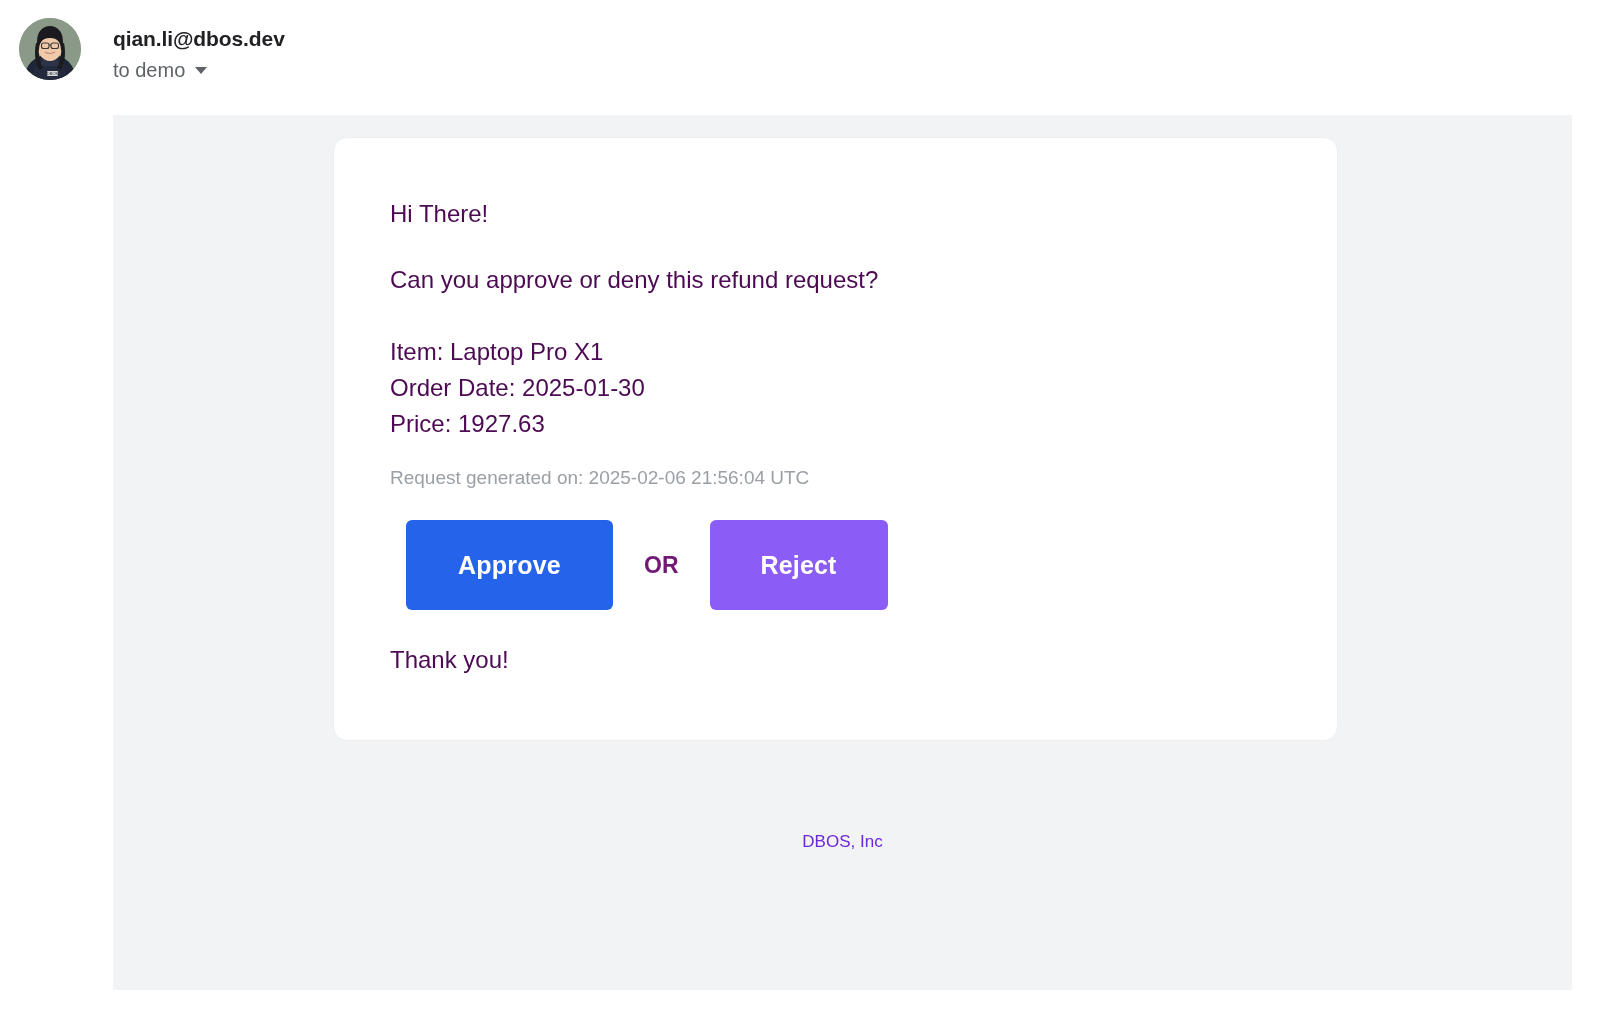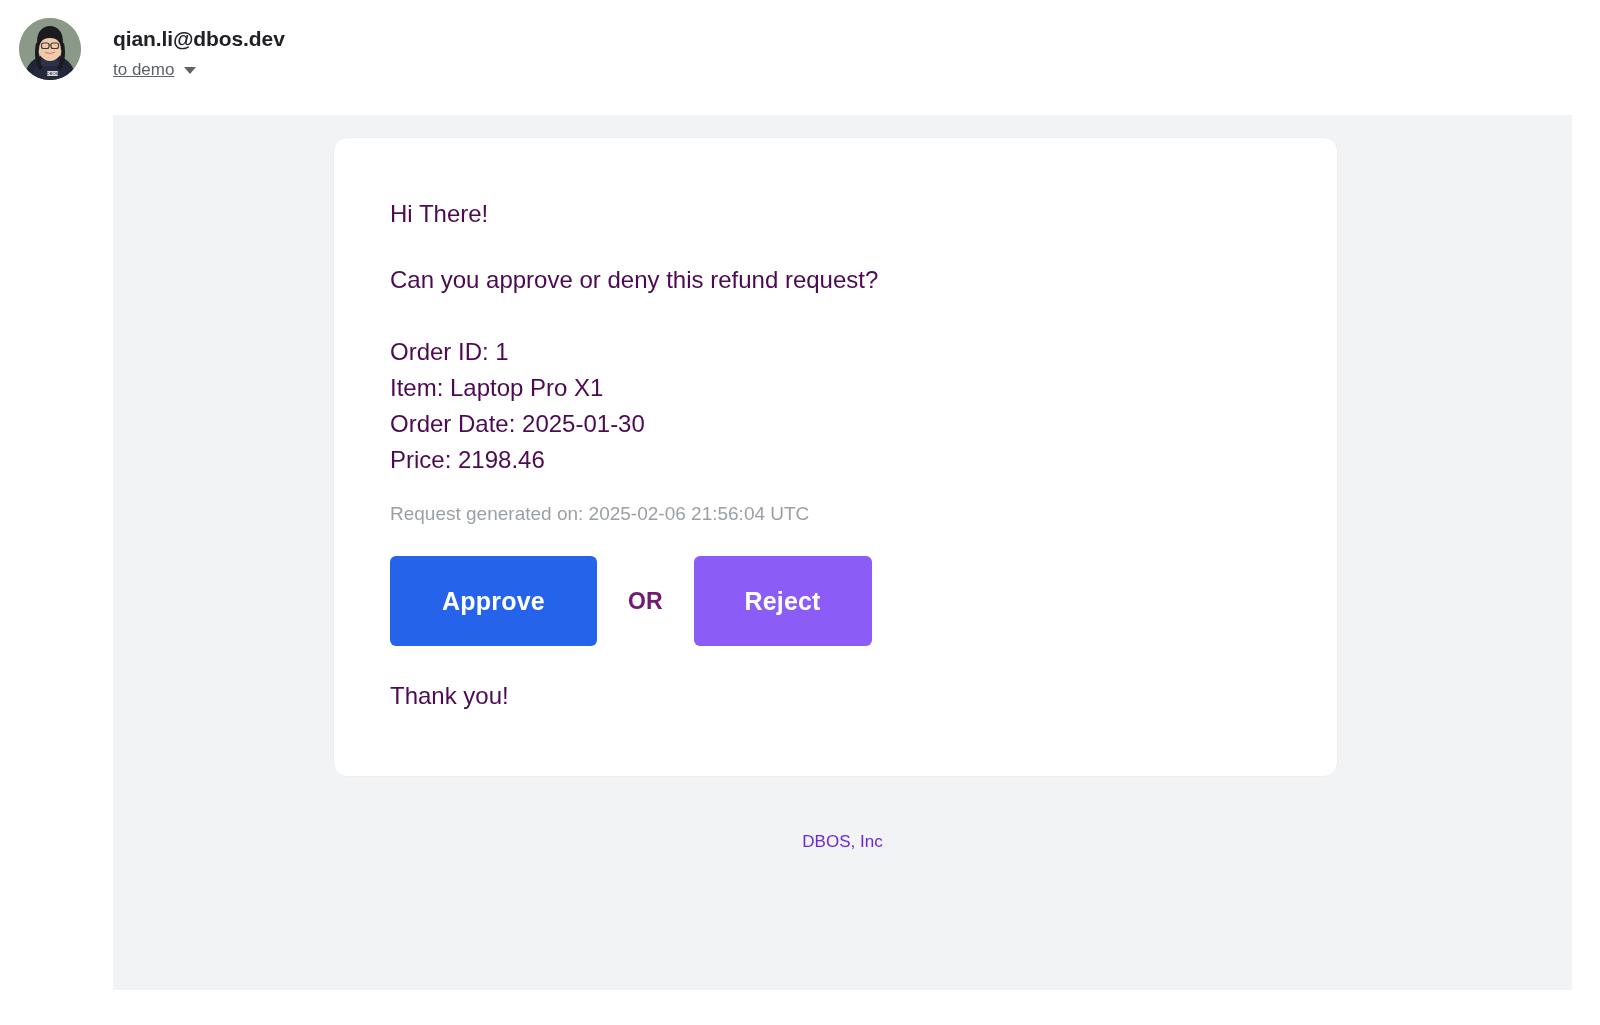--- a/index.html
+++ b/index.html
@@ -59,25 +59,24 @@
     line-height: 26px;
     white-space: nowrap;
   }
   .recipient-row {
     display: flex;
     align-items: center;
     margin-top: 8px;
     height: 20px;
   }
   .recipient-text {
-    font-size: 17px;
+    font-size: 20px;
     color: #5f6368;
     line-height: 20px;
     white-space: nowrap;
-    text-decoration: underline;
   }
   .caret-down {
     margin-left: 10px;
     width: 0;
     height: 0;
     border-left: 6px solid transparent;
     border-right: 6px solid transparent;
     border-top: 7px solid #5f6368;
   }
 
@@ -159,21 +158,21 @@
   .generated {
     color: #9aa0a6;
     font-size: 19px;
     line-height: 28px;
     margin: 0 0 28px 0;
   }
 
   .btn-row {
     display: flex;
     align-items: center;
-    margin: 0 0 32px 0;
+    margin: 0 0 32px 16px;
     text-align: right;
   }
   .btn {
     display: flex;
     align-items: center;
     justify-content: center;
     height: 90px;
     border: none;
     border-radius: 6px;
     color: #ffffff;
@@ -261,24 +260,23 @@
 
   <div class="email-canvas">
 
     <div class="card">
 
       <p class="body-text greeting">Hi There!</p>
 
       <p class="body-text question">Can you approve or deny this refund request?</p>
 
       <p class="body-text details">
-        <span class="line">Order ID: 1</span>
         <span class="line">Item: Laptop Pro X1</span>
         <span class="line">Order Date: 2025-01-30</span>
-        <span class="line">Price: 2198.46</span>
+        <span class="line">Price: 1927.63</span>
       </p>
 
       <p class="generated">Request generated on: 2025-02-06 21:56:04 UTC</p>
 
       <div class="btn-row">
         <a class="btn btn-approve">Approve</a>
         <span class="or-text">OR</span>
         <a class="btn btn-reject">Reject</a>
       </div>
 

